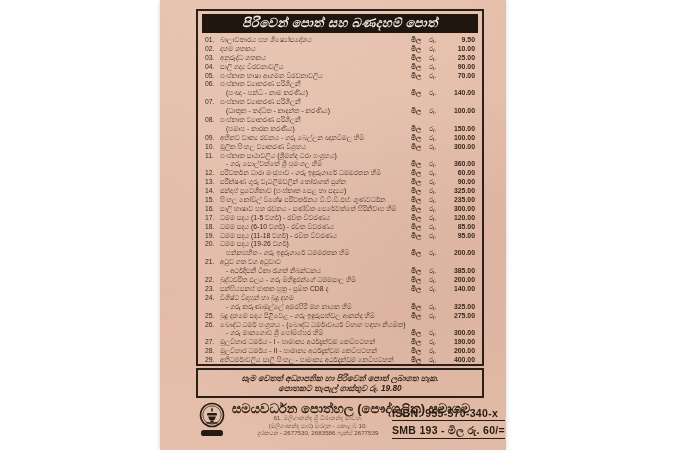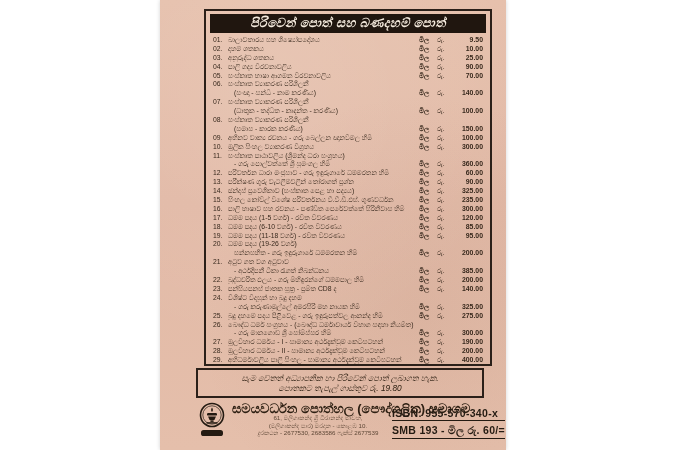--- a/index.html
+++ b/index.html
@@ -11,42 +11,42 @@
   
   .paper{
     position:absolute;left:160px;top:0;width:346px;height:450px;
     background:
       radial-gradient(circle at 30% 20%, rgba(255,255,255,.10), rgba(0,0,0,0) 60%),
       radial-gradient(circle at 75% 70%, rgba(120,70,50,.08), rgba(0,0,0,0) 55%),
       linear-gradient(180deg,#e6c0ac 0%,#e2b9a6 45%,#e5bfab 100%);
     box-shadow:0 0 4px rgba(0,0,0,.18);
   }
   .list-box{
-    position:absolute;left:44px;top:9px;width:288px;height:357px;
+    position:absolute;left:36px;top:9px;width:288px;height:357px;
     border:2px solid #2b2019;box-sizing:border-box;
     background:rgba(255,255,255,.02);
   }
   .banner{
     margin:3px 4px 2px;height:19px;background:#20160f;color:#f3e9dc;
     font-size:12.5px;font-weight:bold;font-style:italic;
     text-align:center;line-height:19px;letter-spacing:.5px;
     white-space:nowrap;overflow:hidden;
   }
   .rows{padding:1px 7px 0;}
   .row{display:flex;align-items:baseline;height:8.9px;color:#38291d;}
   .row .no{width:15px;font-size:6.8px;flex:none;}
   .row .title{flex:1;font-size:6.8px;white-space:nowrap;overflow:hidden;}
   .row .title.cont{padding-left:6px;}
   .row .mil{width:18px;font-size:6.8px;flex:none;font-weight:bold;}
   .row .ru{width:16px;font-size:6.8px;flex:none;}
   .row .price{width:30px;font-size:6.9px;flex:none;text-align:right;font-weight:bold;}
   .notice-box{
     position:absolute;left:36px;top:368px;width:288px;height:30px;
     border:2px solid #2b2019;box-sizing:border-box;text-align:center;
-    color:#2e2013;font-weight:normal;font-style:italic;
+    color:#2e2013;font-weight:bold;font-style:italic;
   }
   .notice-box .l1{font-size:8.3px;margin-top:3px;line-height:10px;white-space:nowrap;overflow:hidden;}
   .notice-box .l2{font-size:8.3px;line-height:10px;white-space:nowrap;overflow:hidden;}
   .publisher{position:absolute;left:0;top:399px;width:346px;height:51px;}
   .logo{position:absolute;left:38px;top:3px;width:28px;height:40px;}
   .pub-name{
     position:absolute;left:72px;top:2px;width:250px;
     font-size:13px;font-weight:bold;color:#2e2013;white-space:nowrap;overflow:hidden;
   }
   .pub-address{

